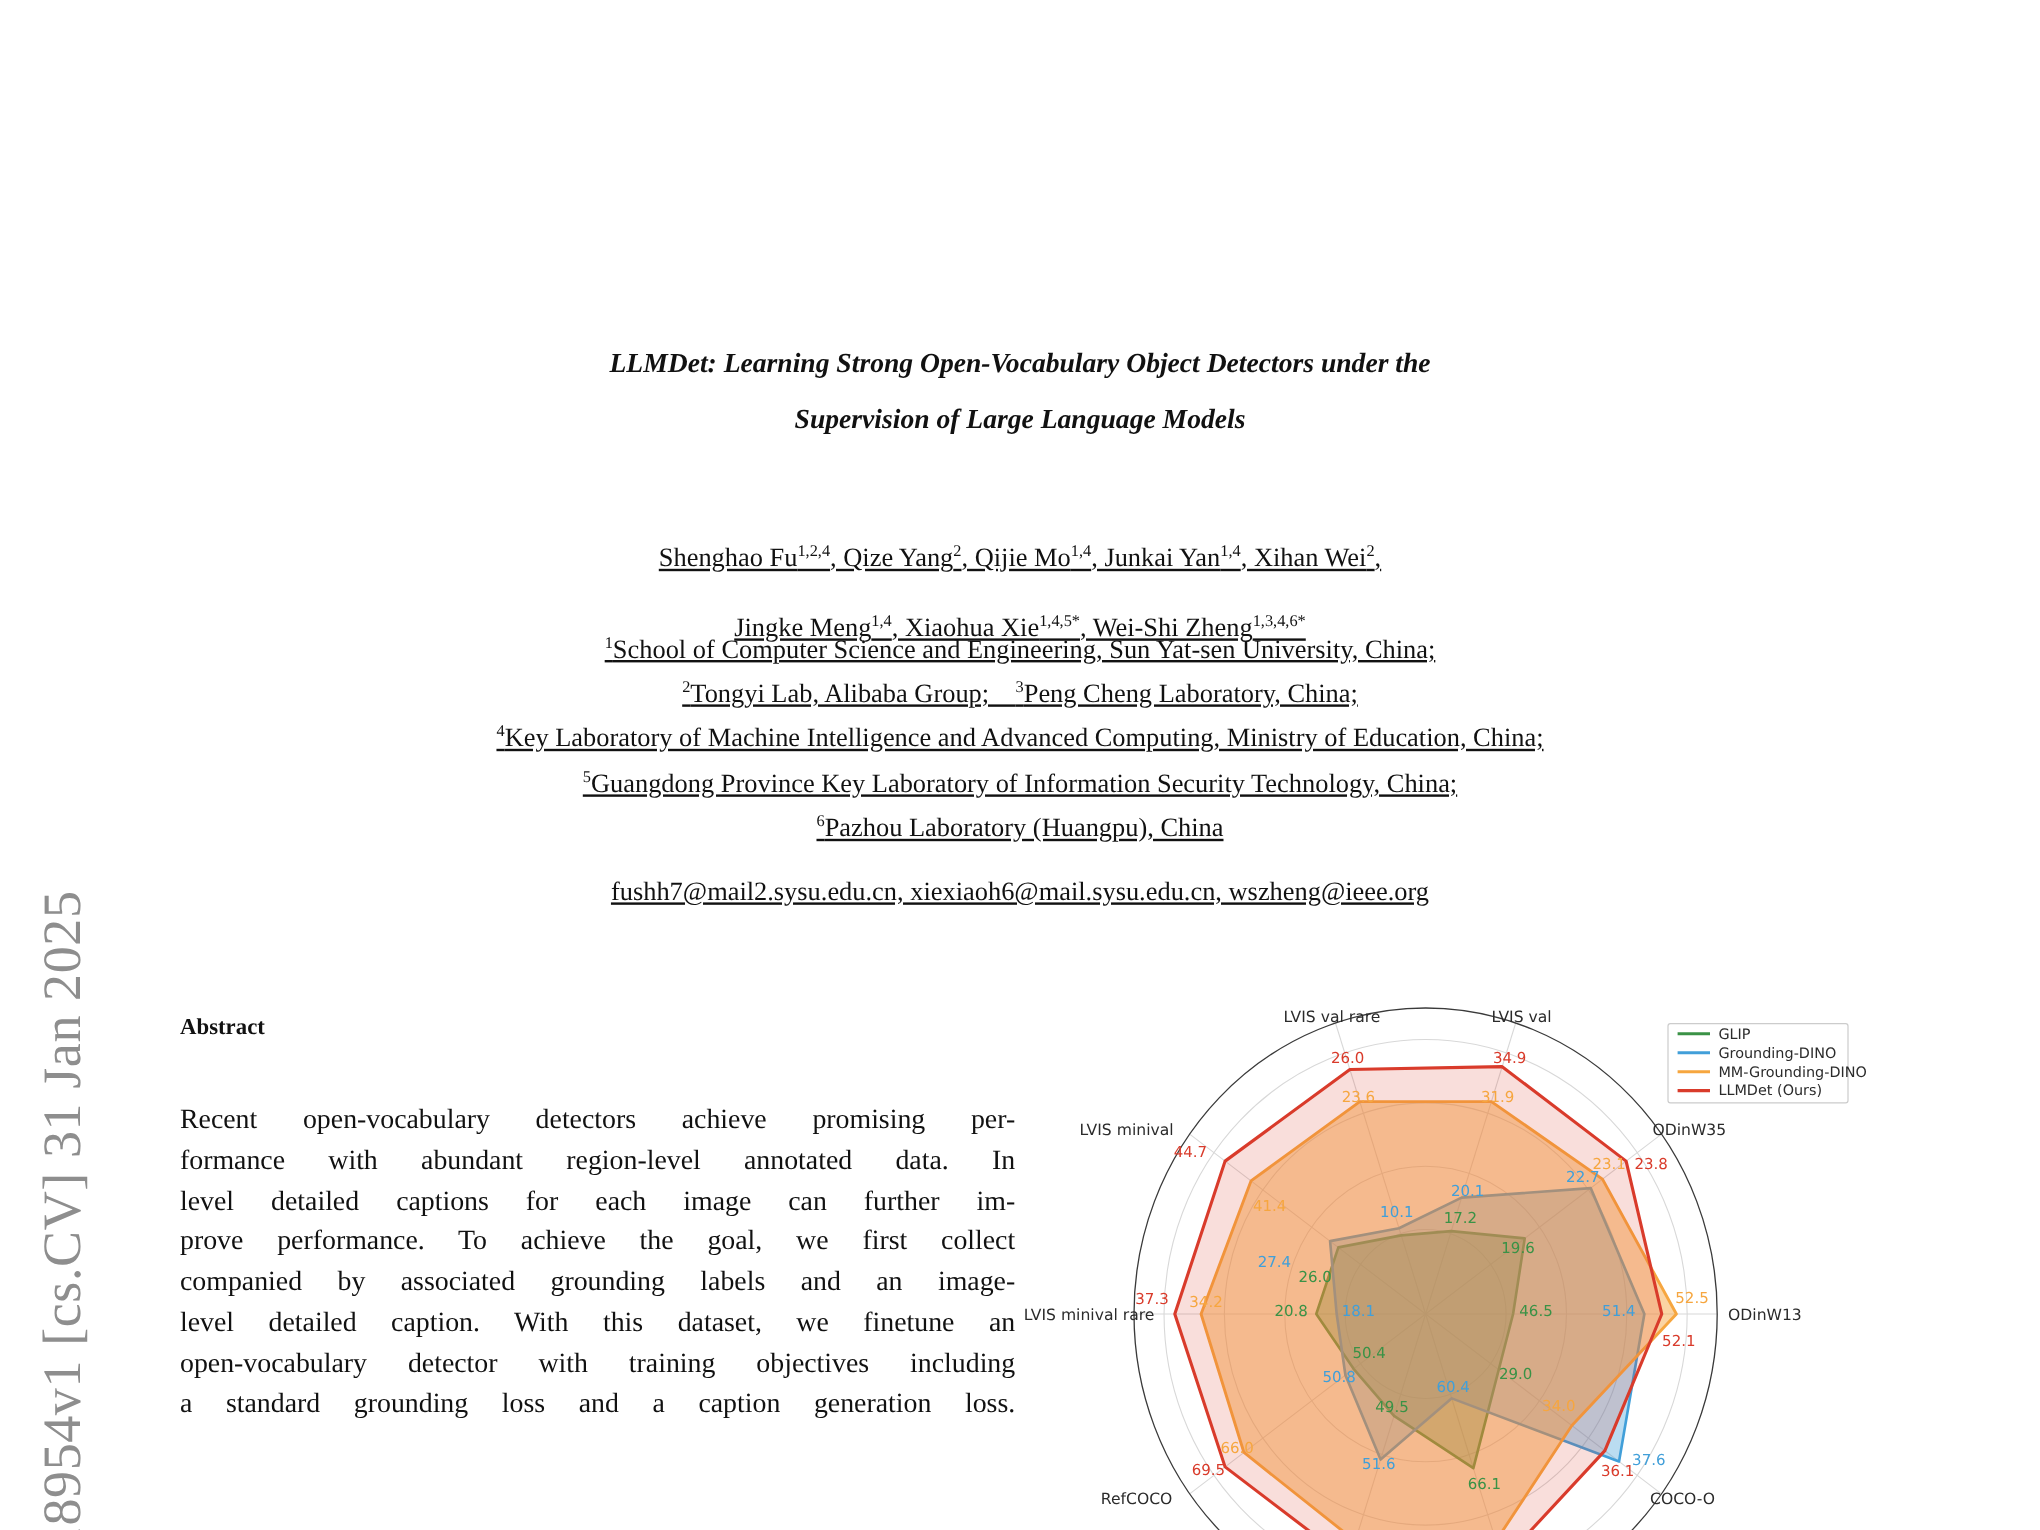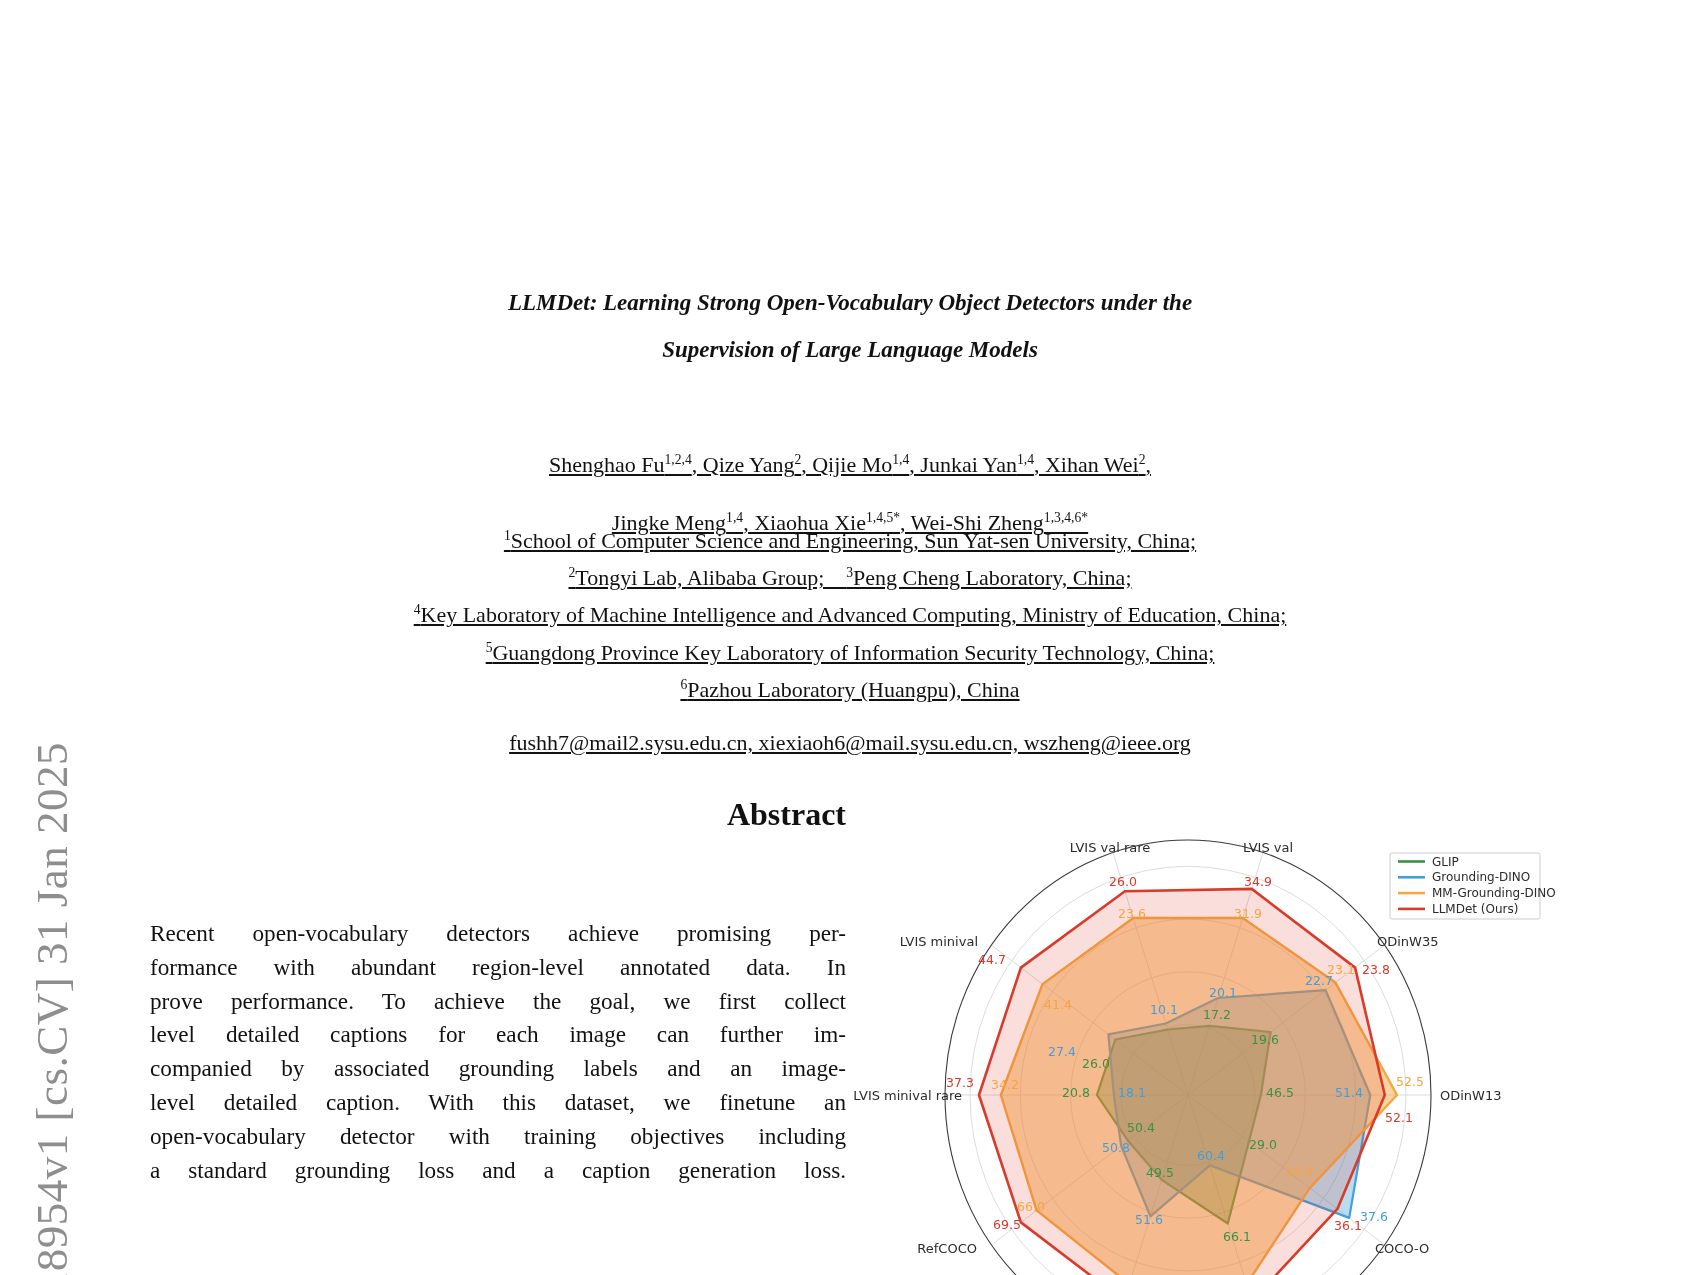--- a/index.html
+++ b/index.html
@@ -15,22 +15,22 @@
   }
   .centerline{position:absolute;left:100px;width:1500px;text-align:center;}
   .title-line{font-weight:bold;font-size:23px;font-style:italic;}
   .t1{top:290px;} .t2{top:337px;}
   .meta-line{font-size:22px;text-decoration:underline;}
   sup{font-size:62%;line-height:0;}
   .au1{top:452px;} .au2{top:510px;}
   .af1{top:528px;} .af2{top:565px;} .af3{top:602px;} .af4{top:640px;} .af5{top:677px;}
   .em{top:730px;}
   .abstract-heading{
-    position:absolute;left:150px;width:696px;top:796px;
-    text-align:right;font-weight:bold;font-size:32px;
+    position:absolute;left:150px;width:696px;top:846px;
+    text-align:left;font-weight:bold;font-size:19px;
   }
   .abstract-body{position:absolute;left:150px;top:917px;width:696px;}
   .abs-line{
     font-size:23.2px;line-height:33.8px;height:33.8px;
     text-align:justify;text-align-last:justify;white-space:nowrap;
   }
   .chart-wrap{position:absolute;left:800px;top:830px;width:800px;height:445px;}
   .chart-wrap svg{display:block;}
   svg text{font-family:"DejaVu Sans","Liberation Sans",sans-serif;}
 </style>
@@ -50,22 +50,22 @@
 <div class="centerline meta-line af3"><sup>4</sup>Key Laboratory of Machine Intelligence and Advanced Computing, Ministry of Education, China;</div>
 <div class="centerline meta-line af4"><sup>5</sup>Guangdong Province Key Laboratory of Information Security Technology, China;</div>
 <div class="centerline meta-line af5"><sup>6</sup>Pazhou Laboratory (Huangpu), China</div>
 
 <div class="centerline meta-line em">fushh7@mail2.sysu.edu.cn, xiexiaoh6@mail.sysu.edu.cn, wszheng@ieee.org</div>
 
 <div class="abstract-heading">Abstract</div>
 <div class="abstract-body" id="abstract-body">
     <div class="abs-line">Recent open-vocabulary detectors achieve promising per-</div>
     <div class="abs-line">formance with abundant region-level annotated data. In</div>
+    <div class="abs-line">level detailed captions for each image can further im-</div>
     <div class="abs-line">prove performance. To achieve the goal, we first collect</div>
-    <div class="abs-line">level detailed captions for each image can further im-</div>
     <div class="abs-line">companied by associated grounding labels and an image-</div>
     <div class="abs-line">level detailed caption. With this dataset, we finetune an</div>
     <div class="abs-line">open-vocabulary detector with training objectives including</div>
     <div class="abs-line">a standard grounding loss and a caption generation loss.</div>
   </div>
 
 <div class="chart-wrap" id="chart-wrap">
     <svg width="800" height="445" viewBox="0 0 800 445">
       <g>
         <ellipse cx="388" cy="265" rx="67.06800000000001" ry="70.38000000000001" fill="none" stroke="#d8d8d8" stroke-width="0.9"></ellipse>

